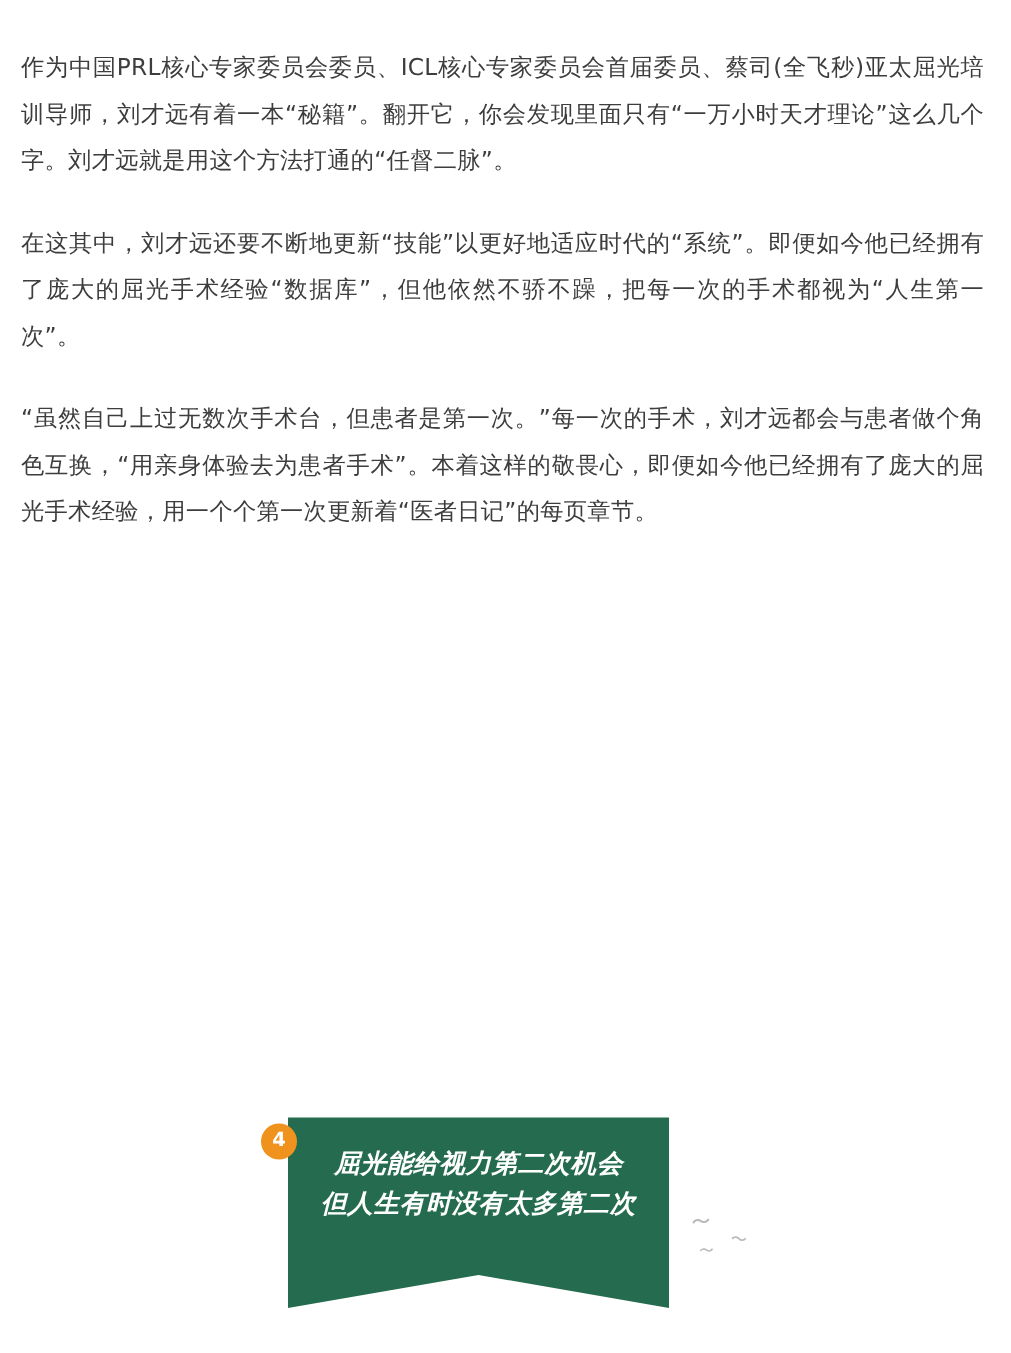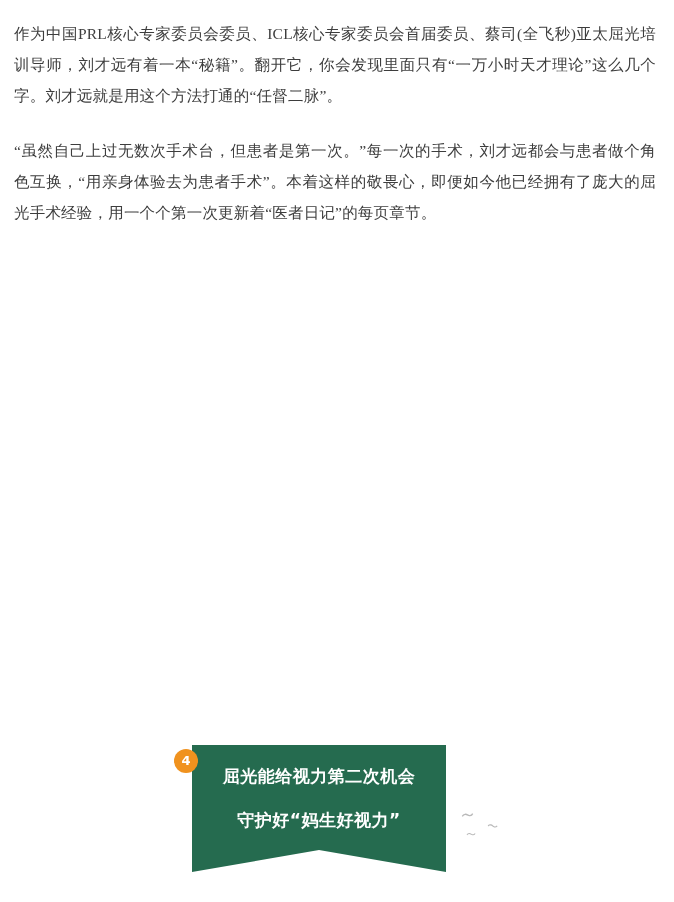--- a/index.html
+++ b/index.html
@@ -9,23 +9,22 @@
   body {
     width: 674px;
     height: 902px;
     background: #ffffff;
     font-family: "DejaVu Sans", "Liberation Sans", sans-serif;
     color: #3e3e3e;
     overflow: hidden;
     position: relative;
   }
   #article {
-    padding: 18px 18px 0 14px;
+    padding: 30px 18px 0 14px;
     box-sizing: border-box;
-    font-family: Liberation Serif, serif;
   }
   .para {
     font-size: 15.5px;
     line-height: 31px;
     letter-spacing: 0.2px;
     color: #3d3d3d;
     margin: 0 0 24px 0;
     text-align: justify;
     text-justify: inter-ideograph;
   }
@@ -60,20 +59,21 @@
     height: 0;
     border-left: 127px solid #256b4f;
     border-right: 127px solid #256b4f;
     border-bottom: 22px solid transparent;
   }
   .banner-line {
     font-size: 17px;
     font-weight: bold;
     line-height: 27px;
     letter-spacing: 0.5px;
+    font-style: italic;
   }
   .banner-gap {
     height: 17px;
   }
   #badge {
     position: absolute;
     left: 174px;
     top: 14px;
     width: 24px;
     height: 24px;
@@ -95,26 +95,27 @@
   }
   #bird-1 { left: 461px; top: 74px; transform: rotate(-8deg); }
   #bird-2 { left: 487px; top: 86px; transform: rotate(6deg); font-size: 11px; }
   #bird-3 { left: 466px; top: 95px; transform: rotate(-3deg); font-size: 10px; }
 </style>
 </head>
 <body>
 
 <div id="article">
   <p class="para">作为中国PRL核心专家委员会委员、ICL核心专家委员会首届委员、蔡司(全飞秒)亚太屈光培训导师，刘才远有着一本“秘籍”。翻开它，你会发现里面只有“一万小时天才理论”这么几个字。刘才远就是用这个方法打通的“任督二脉”。</p>
+  <p class="para">在这其中，刘才远还要不断地更新“技能”以更好地适应时代的“系统”。即便如今他已经拥有了庞大的屈光手术经验“数据库”，但他依然不骄不躁，把每一次的手术都视为“人生第一次”。</p>
   <p class="para">“虽然自己上过无数次手术台，但患者是第一次。”每一次的手术，刘才远都会与患者做个角色互换，“用亲身体验去为患者手术”。本着这样的敬畏心，即便如今他已经拥有了庞大的屈光手术经验，用一个个第一次更新着“医者日记”的每页章节。</p>
 </div>
 
 <div id="banner-wrap">
   <div id="badge">4</div>
   <div id="banner">
     <div class="banner-line">屈光能给视力第二次机会</div>
+    <div class="banner-line">但人生有时没有太多第二次</div>
     <div class="banner-gap"></div>
-    <div class="banner-line">守护好“妈生好视力”</div>
   </div>
   <div class="bird" id="bird-1">〜</div>
   <div class="bird" id="bird-2">〜</div>
   <div class="bird" id="bird-3">〜</div>
 </div>
 
 </body></html>

